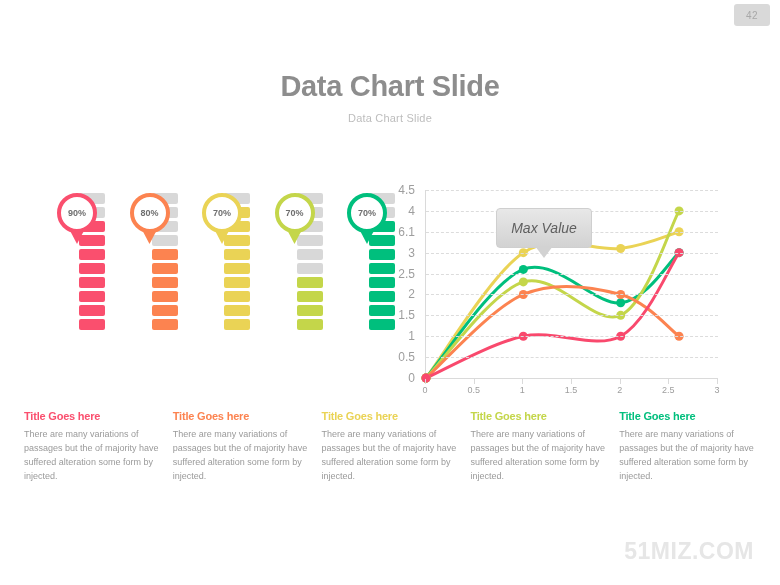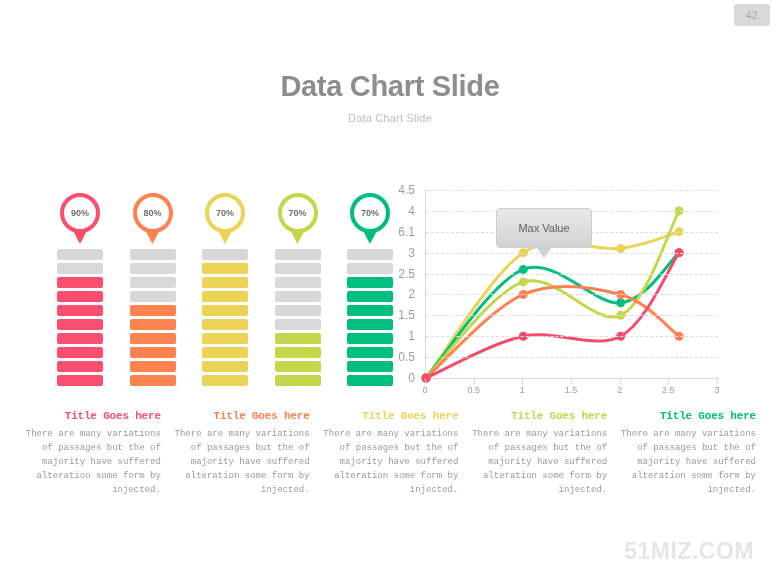--- a/index.html
+++ b/index.html
@@ -30,21 +30,21 @@
   .slide-subtitle{
     margin-top:11px;font-size:11px;color:#bdbdbd;letter-spacing:.2px;
   }
 
   
   .columns{
     position:absolute; left:55px; top:193px;
     width:340px; height:210px;
     display:flex; justify-content:space-between;
   }
-  .col{width:50px;display:flex;flex-direction:column;align-items:center;}
+  .col{width:50px;display:flex;flex-direction:row;}
   .pin{
     position:relative;width:44px;height:52px;margin-bottom:4px;
   }
   .pin-body{
     width:40px;height:40px;border-radius:50%;
     border:4px solid #ccc; box-sizing:border-box;
     background:#fff;
     display:flex;align-items:center;justify-content:center;
     font-size:9px;color:#6e6e6e;font-weight:bold;
     position:absolute;top:0;left:2px;
@@ -92,37 +92,38 @@
   .x-tick-mark{
     position:absolute;top:-6px;width:1px;height:5px;background:#dadada;
   }
   .tooltip{
     position:absolute;left:70px;top:18px;
     width:94px;height:38px;
     background:linear-gradient(#e8e8e8,#d2d2d2);
     border:1px solid #cfcfcf;
     border-radius:4px;
     display:flex;align-items:center;justify-content:center;
-    font-size:11px;color:#5f5f5f;
+    font-size:14px;color:#5f5f5f;
     z-index:6;
+    font-style:italic;
   }
   .tooltip:after{
     content:"";position:absolute;left:38px;top:37px;
     width:0;height:0;
     border-left:9px solid transparent;
     border-right:9px solid transparent;
     border-top:12px solid #d2d2d2;
   }
 
   
   .captions{
     position:absolute;left:18px;top:410px;
     width:744px;display:flex;
   }
-  .caption{flex:1;text-align:right;padding:0 6px;box-sizing:border-box;font-family:Liberation Mono, monospace;}
+  .caption{flex:1;text-align:left;padding:0 6px;box-sizing:border-box;}
   .cap-title{font-size:11px;font-weight:bold;letter-spacing:-.2px;}
   .cap-body{
     margin-top:6px;font-size:9px;color:#9a9a9a;line-height:1.55;
   }
 
   .watermark{
     position:absolute;right:26px;bottom:20px;
     font-size:23px;font-weight:bold;color:#e6e6e6;letter-spacing:.5px;
   }
 </style>

